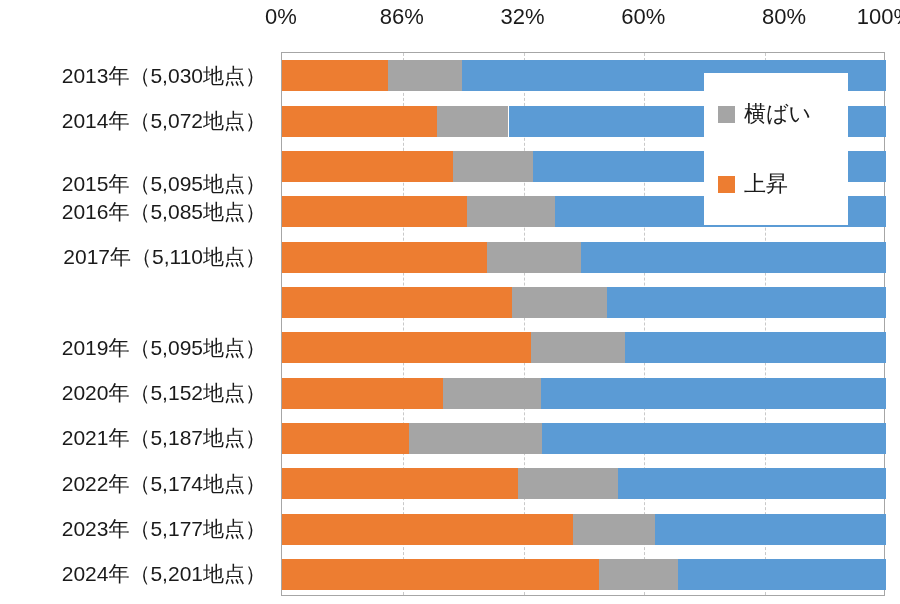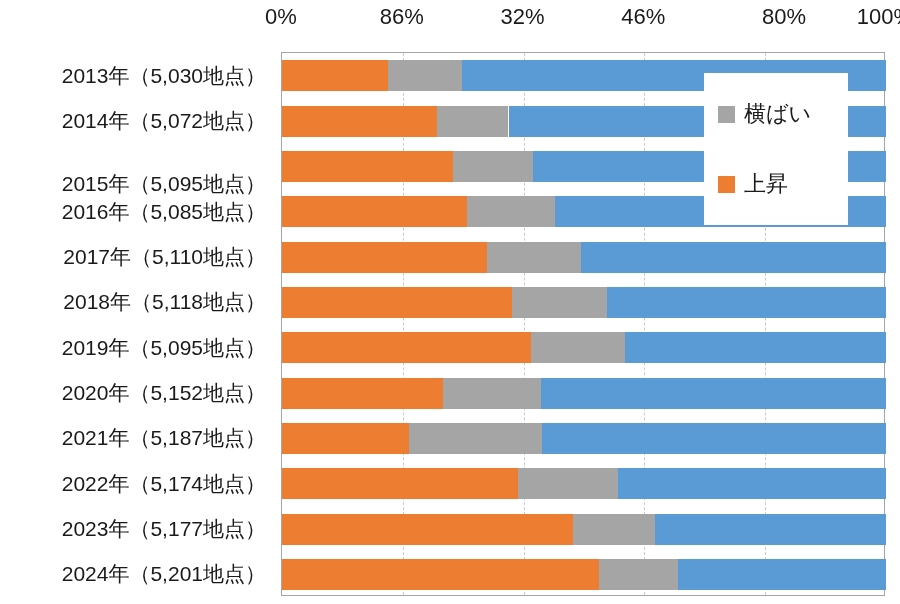--- a/index.html
+++ b/index.html
@@ -129,32 +129,31 @@
 </style>
 </head>
 <body>
 
 <div id="chart-root">
 
   <div id="x-axis-labels">
       <div class="x-tick-label" style="left: 0px;">0%</div>
       <div class="x-tick-label" style="left: 120.8px;">86%</div>
       <div class="x-tick-label" style="left: 241.6px;">32%</div>
-      <div class="x-tick-label" style="left: 362.4px;">46%</div>
+      <div class="x-tick-label" style="left: 362.4px;">60%</div>
       <div class="x-tick-label" style="left: 503px;">80%</div>
       <div class="x-tick-label" style="left: 604px;">100%</div>
     </div>
 
   <div id="y-axis-labels">
       <div class="y-cat-label" style="top: 22.6667px;">2013年（5,030地点）</div>
       <div class="y-cat-label" style="top: 68px;">2014年（5,072地点）</div>
       <div class="y-cat-label" style="top: 131px;">2015年（5,095地点）</div>
       <div class="y-cat-label" style="top: 158.667px;">2016年（5,085地点）</div>
       <div class="y-cat-label" style="top: 204px; text-align: center;">2017年（5,110地点）</div>
-      <div class="y-cat-label" style="top: 249.333px;">2018年（5,118地点）</div>
       <div class="y-cat-label" style="top: 294.667px;">2019年（5,095地点）</div>
       <div class="y-cat-label" style="top: 340px;">2020年（5,152地点）</div>
       <div class="y-cat-label" style="top: 385.333px;">2021年（5,187地点）</div>
       <div class="y-cat-label" style="top: 430.667px;">2022年（5,174地点）</div>
       <div class="y-cat-label" style="top: 476px;">2023年（5,177地点）</div>
       <div class="y-cat-label" style="top: 521.333px;">2024年（5,201地点）</div>
     </div>
 
   <div id="plot-area">
     <div id="gridlines">

